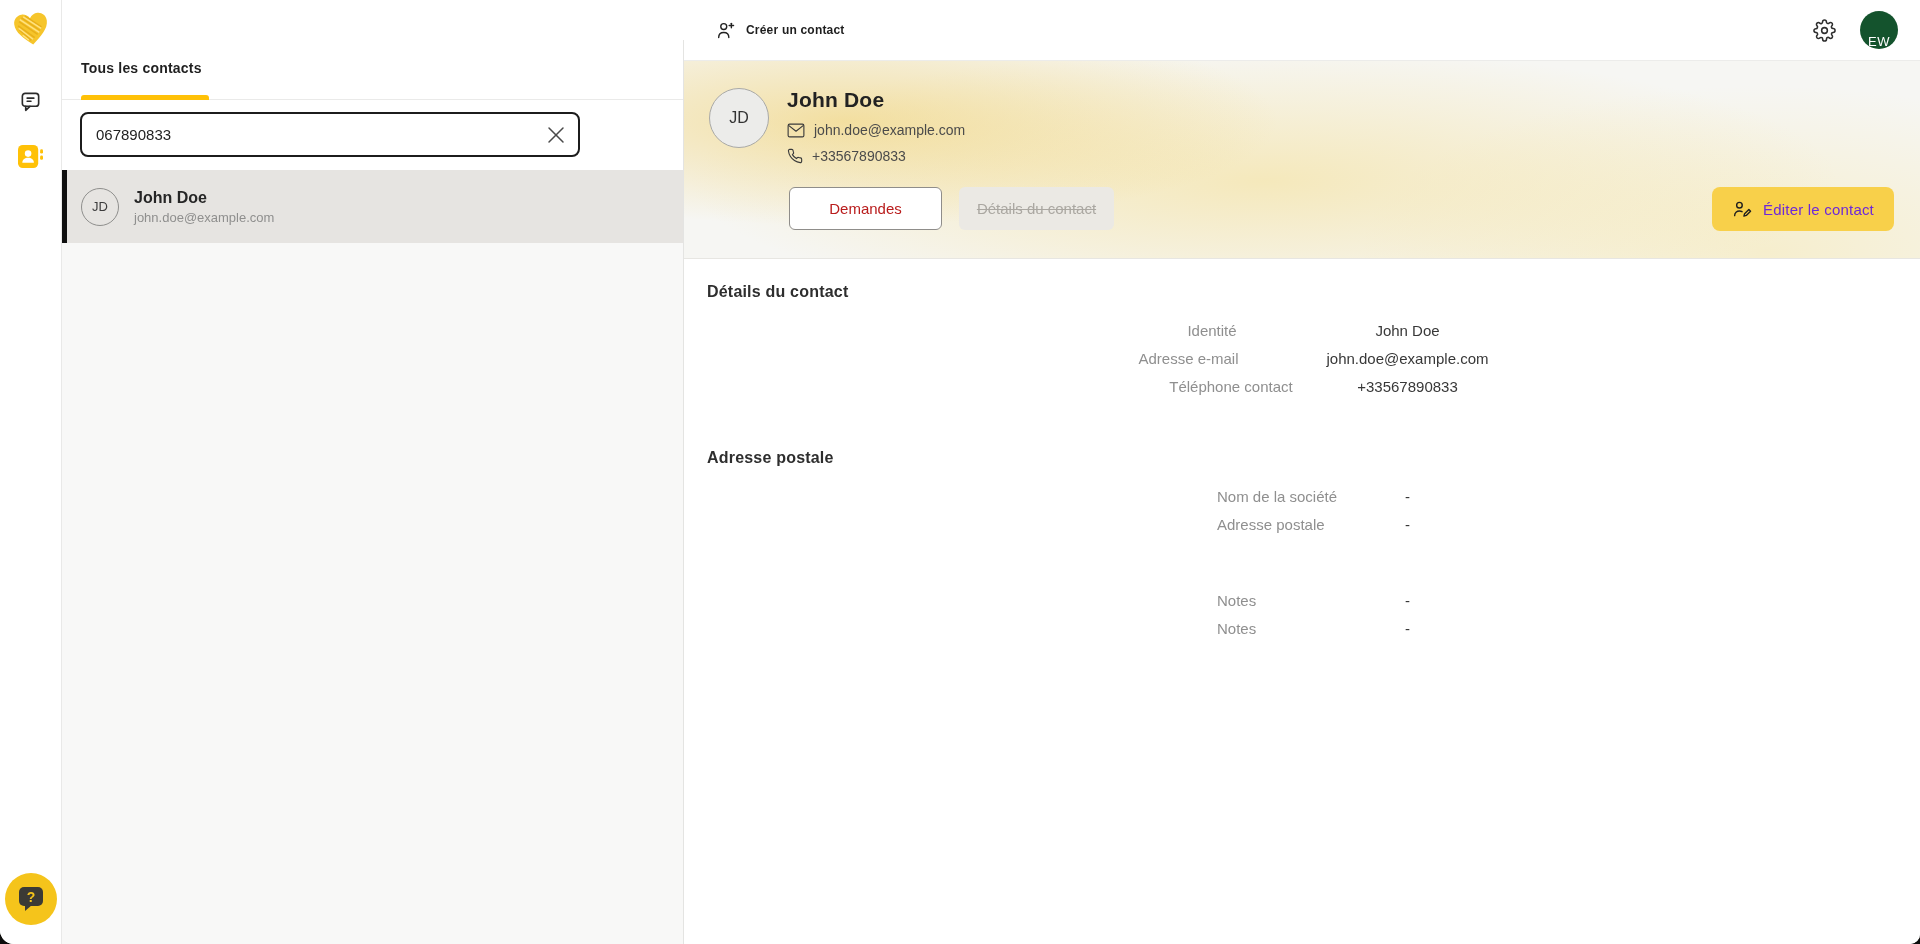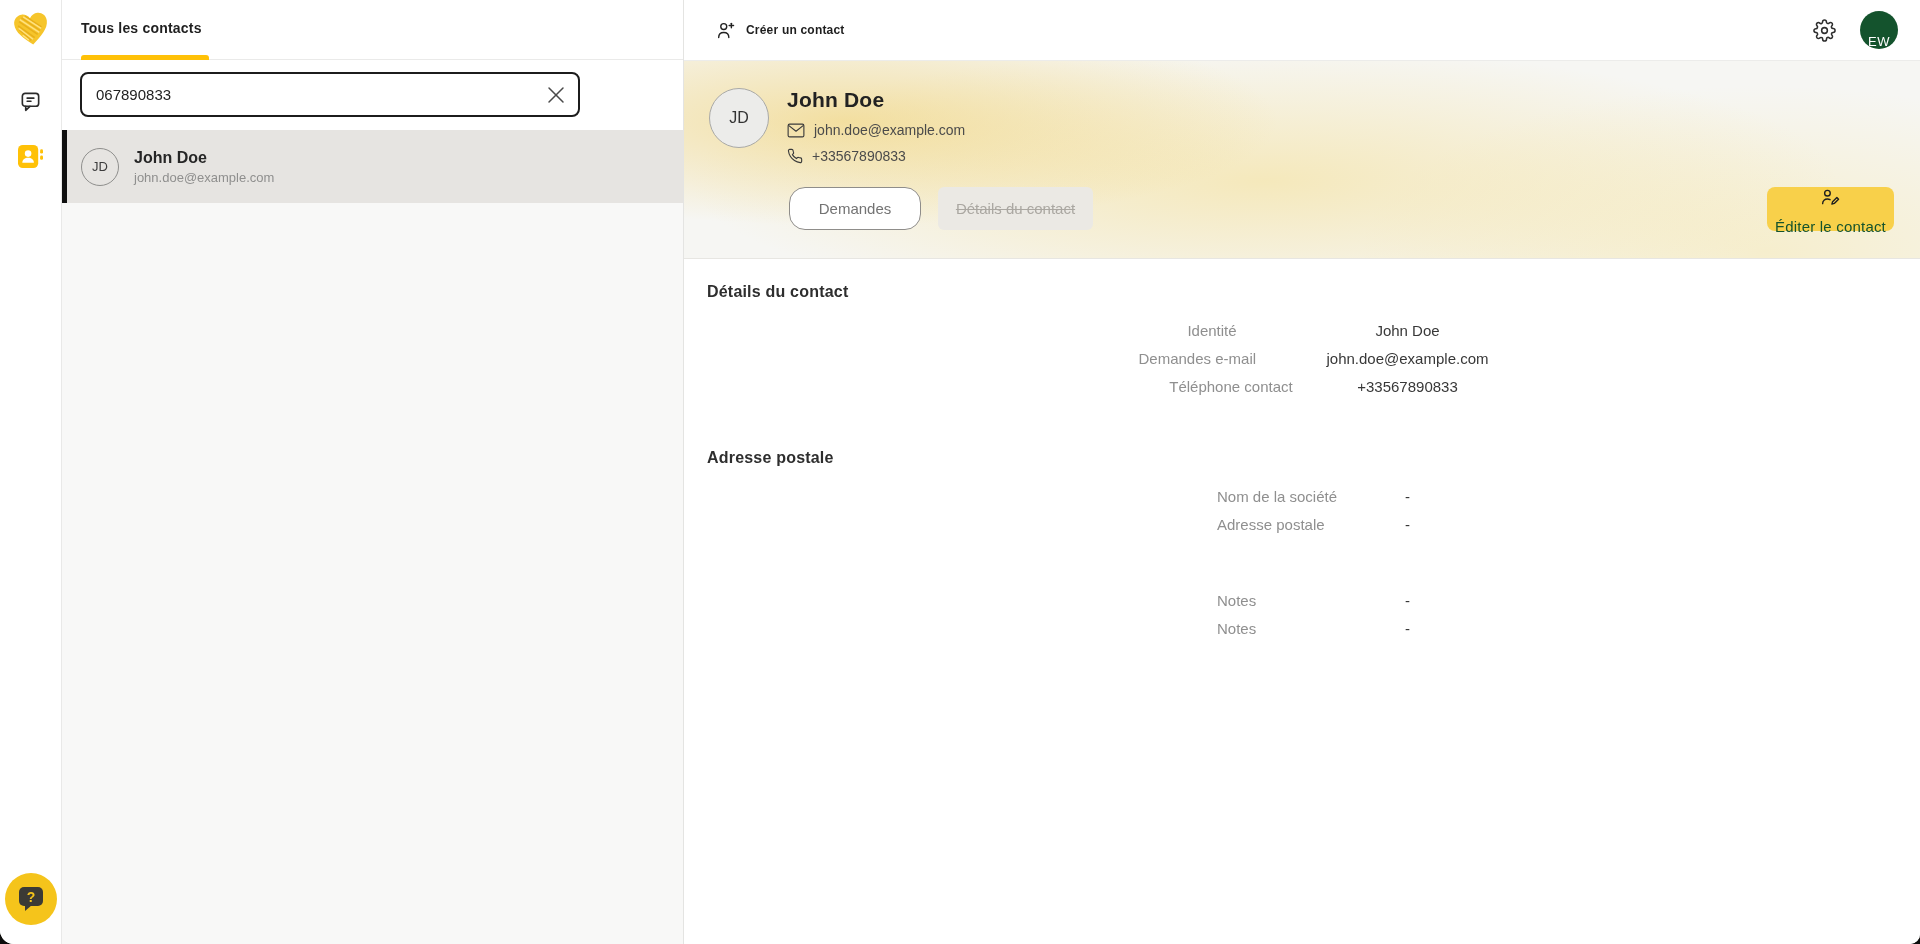--- a/index.html
+++ b/index.html
@@ -33,21 +33,21 @@
     background:#F5C41B;
     display:flex; align-items:center; justify-content:center;
     cursor:pointer;
   }
 
   
   .contacts-panel {
     width:622px; flex-shrink:0;
     background:#f8f8f7;
     border-right:1px solid #e4e4e2;
-    display:flex; flex-direction:column;
+    display:flex; flex-direction:column;margin-top:40px;
   }
   .panel-header {
     height:60px; background:#fff;
     border-bottom:1px solid #eaeae9;
     position:relative; flex-shrink:0;
   }
   .panel-title {
     position:absolute; left:19px; top:20px;
     font-size:14px; font-weight:bold; color:#1f1f1f; letter-spacing:.2px;
   }
@@ -122,40 +122,39 @@
     width:60px; height:60px; border-radius:50%;
     background:#ececea; border:1px solid #a9a9a7;
     color:#333; font-size:16px;
     display:flex; align-items:center; justify-content:center; flex-shrink:0;
   }
   .hero-name { font-size:21px; font-weight:bold; color:#222; margin:0 0 10px; letter-spacing:.2px; }
   .hero-line { display:flex; align-items:center; gap:9px; margin-bottom:10px; }
   .hero-line span { font-size:14px; color:#4b4b4b; }
   .hero-buttons { position:absolute; left:105px; top:126px; display:flex; gap:17px; }
   .btn-requests {
-    width:132px; height:43px;
-    background:#fff; border:1px solid #8f8d8a; border-radius:16px;
-    font-size:15px; color:#737373; cursor:pointer;
+    width:153px; height:43px;
+    background:#fff; border:1px solid #8f8d8a; border-radius:6px;
+    font-size:15px; color:#b91c1c; cursor:pointer;
     font-family:"Liberation Sans","DejaVu Sans",sans-serif;
   }
   .btn-details-disabled {
     width:155px; height:43px;
     background:#ebe9e4; border:none; border-radius:6px;
     font-size:15px; color:#aaa7a1; text-decoration:line-through;
     cursor:default;
     font-family:"Liberation Sans","DejaVu Sans",sans-serif;
   }
   .btn-edit {
     position:absolute; right:26px; top:126px;
-    height:44px; padding:0 8px;
+    height:44px; padding:0 20px;
     display:flex; align-items:center; gap:10px;
     background:#F8D04A; border:none; border-radius:8px;
-    font-size:15px; color:#14532d; cursor:pointer; letter-spacing:.2px;
+    font-size:15px; color:#6d28d9; cursor:pointer; letter-spacing:.2px;
     font-family:"Liberation Sans","DejaVu Sans",sans-serif;
-    flex-direction:column;
   }
 
   .detail-content { padding:24px 0 0 23px; overflow:hidden; }
   .section { margin-bottom:48px; }
   .section-title { font-size:16px; font-weight:bold; color:#2e2e2e; letter-spacing:.2px; line-height:18px; margin-bottom:16px; }
   .kv-row { display:flex; line-height:28px;justify-content:center; }
   .kv-row .k { width:188px; font-size:15px; color:#8f8f8f; flex-shrink:0; }
   .kv-row .v { font-size:15px; color:#383838; }
 
   svg { display:block; }
@@ -317,21 +316,21 @@
 
     <div class="detail-content">
 
       <div class="section">
         <h2 class="section-title">Détails du contact</h2>
         <div class="kv-row">
           <span class="k">Identité</span>
             <span class="v">John Doe</span>
         </div>
         <div class="kv-row">
-          <span class="k">Demandes e-mail</span>
+          <span class="k">Adresse e-mail</span>
             <span class="v">john.doe@example.com</span>
         </div>
         <div class="kv-row">
           <span class="k">Téléphone contact</span>
             <span class="v">+33567890833</span>
         </div>
       </div>
 
       <div class="section">
         <h2 class="section-title">Adresse postale</h2>

